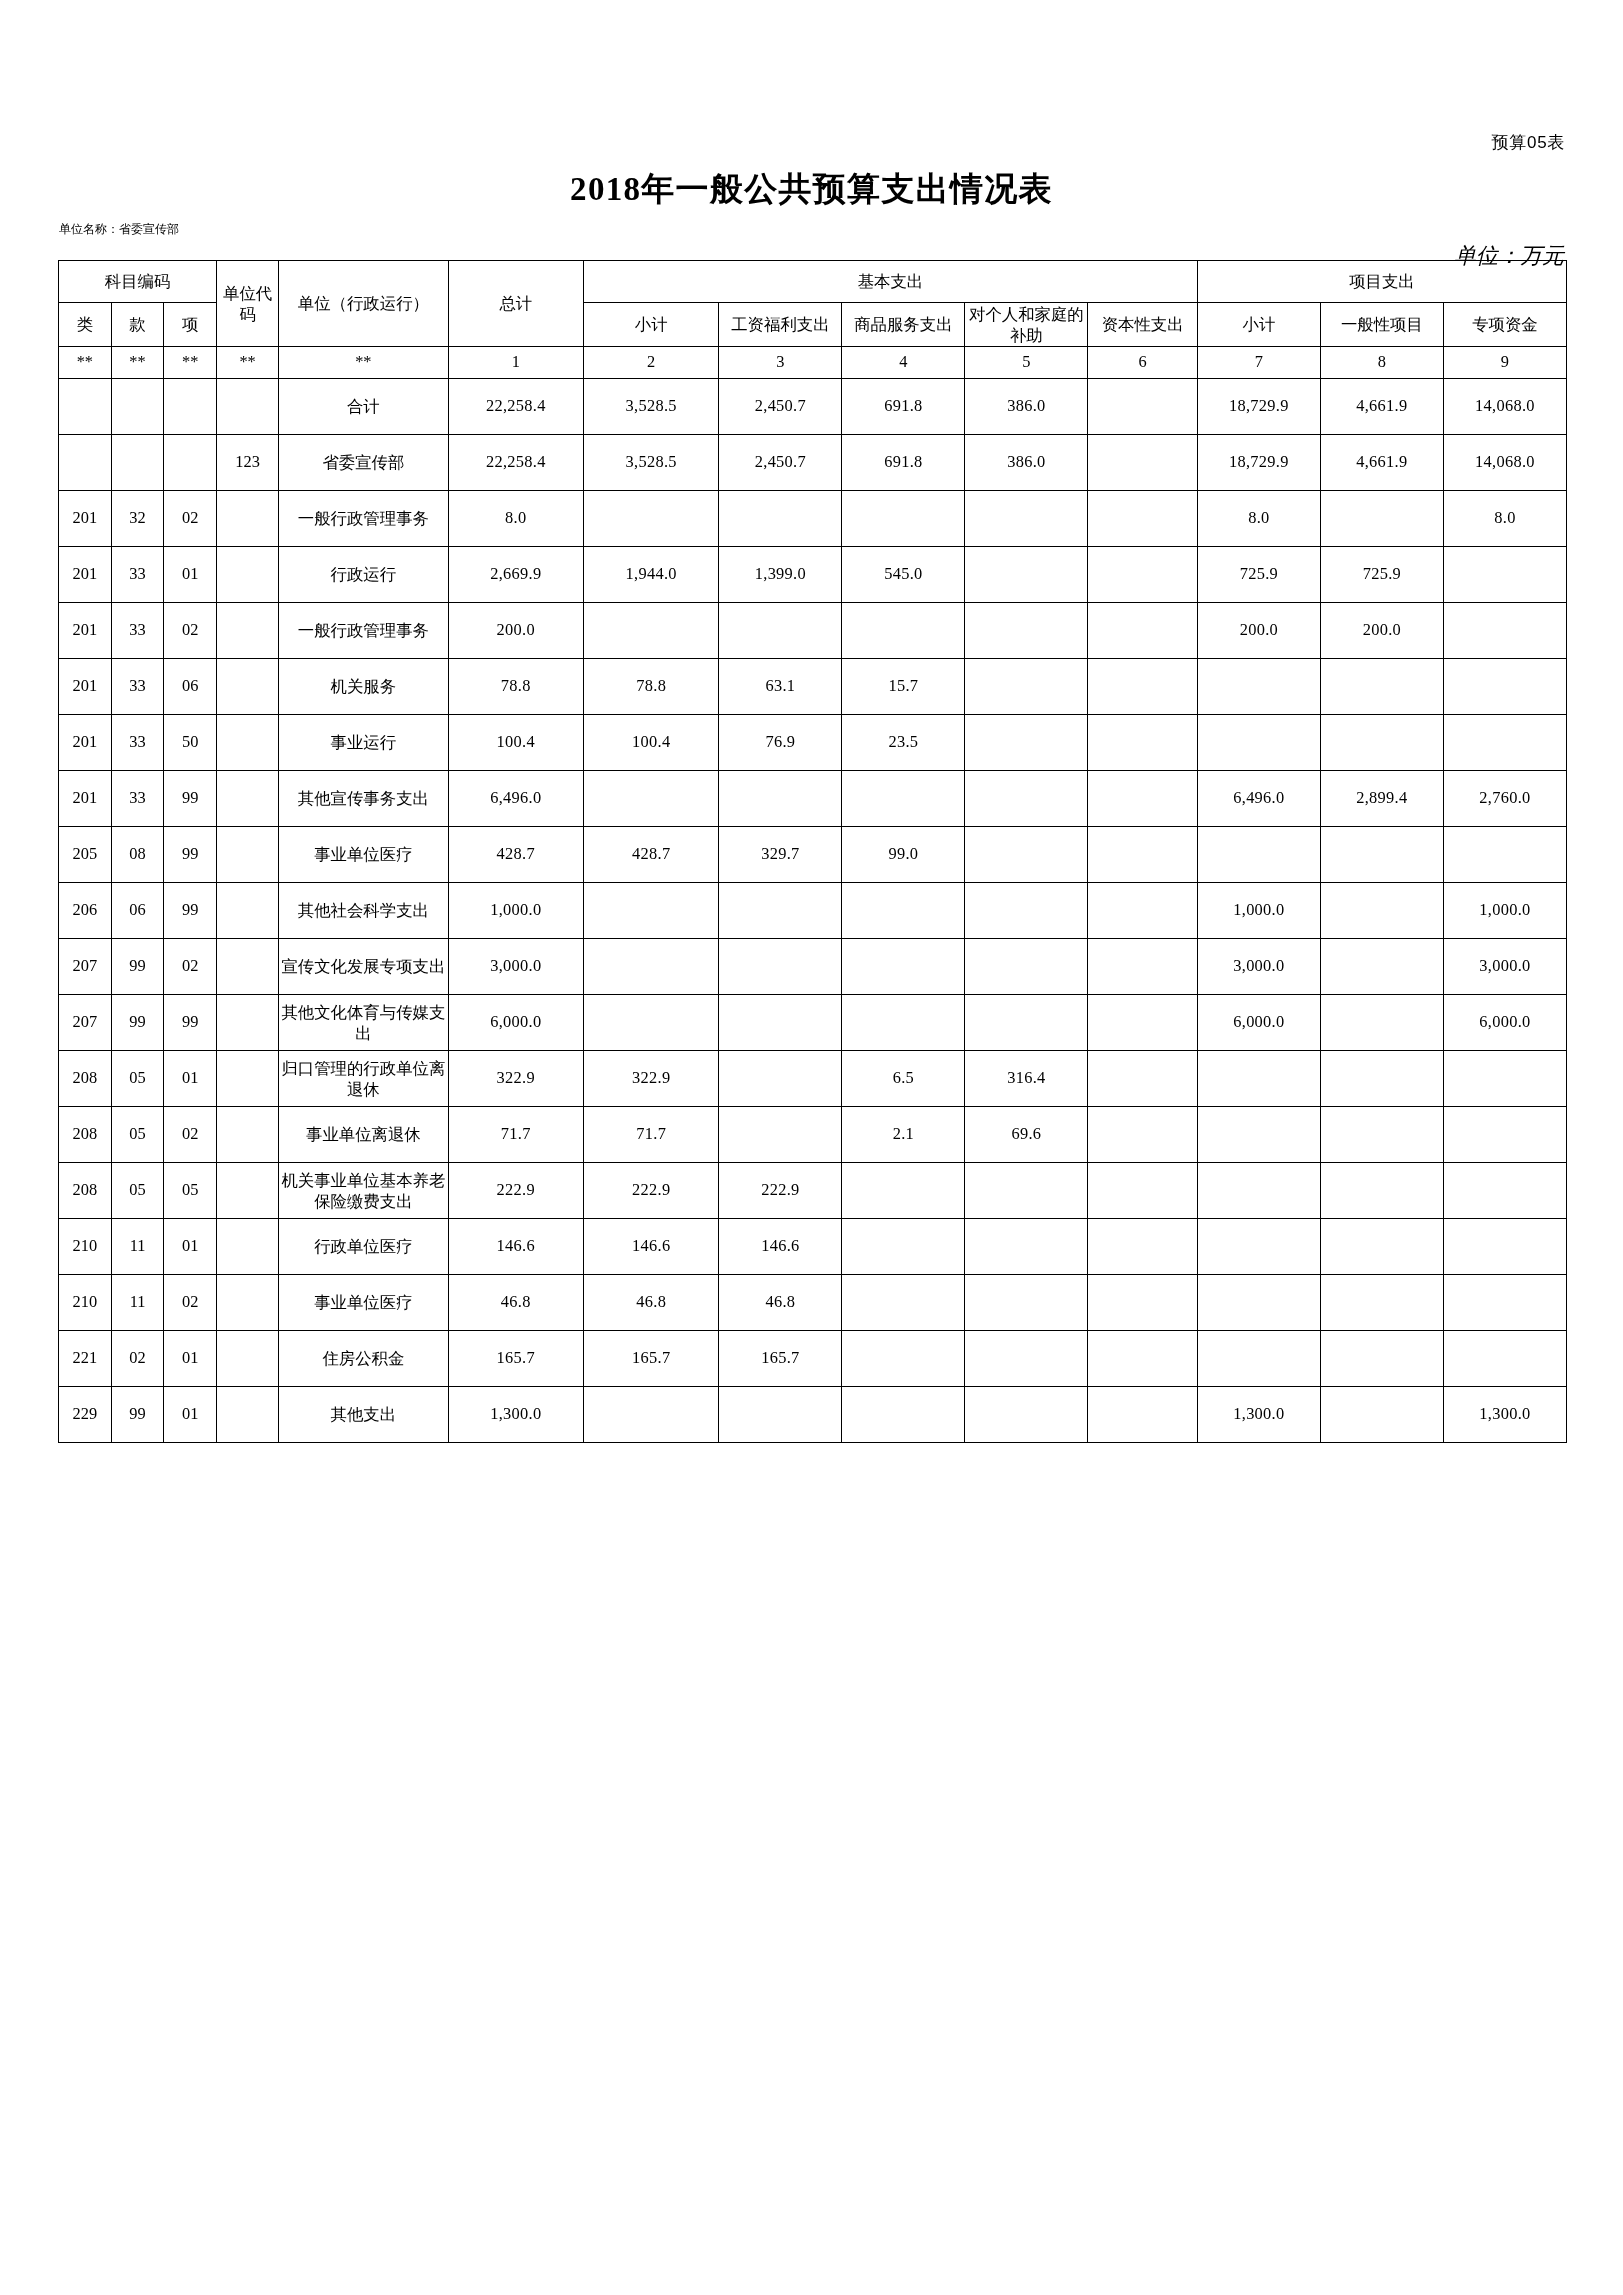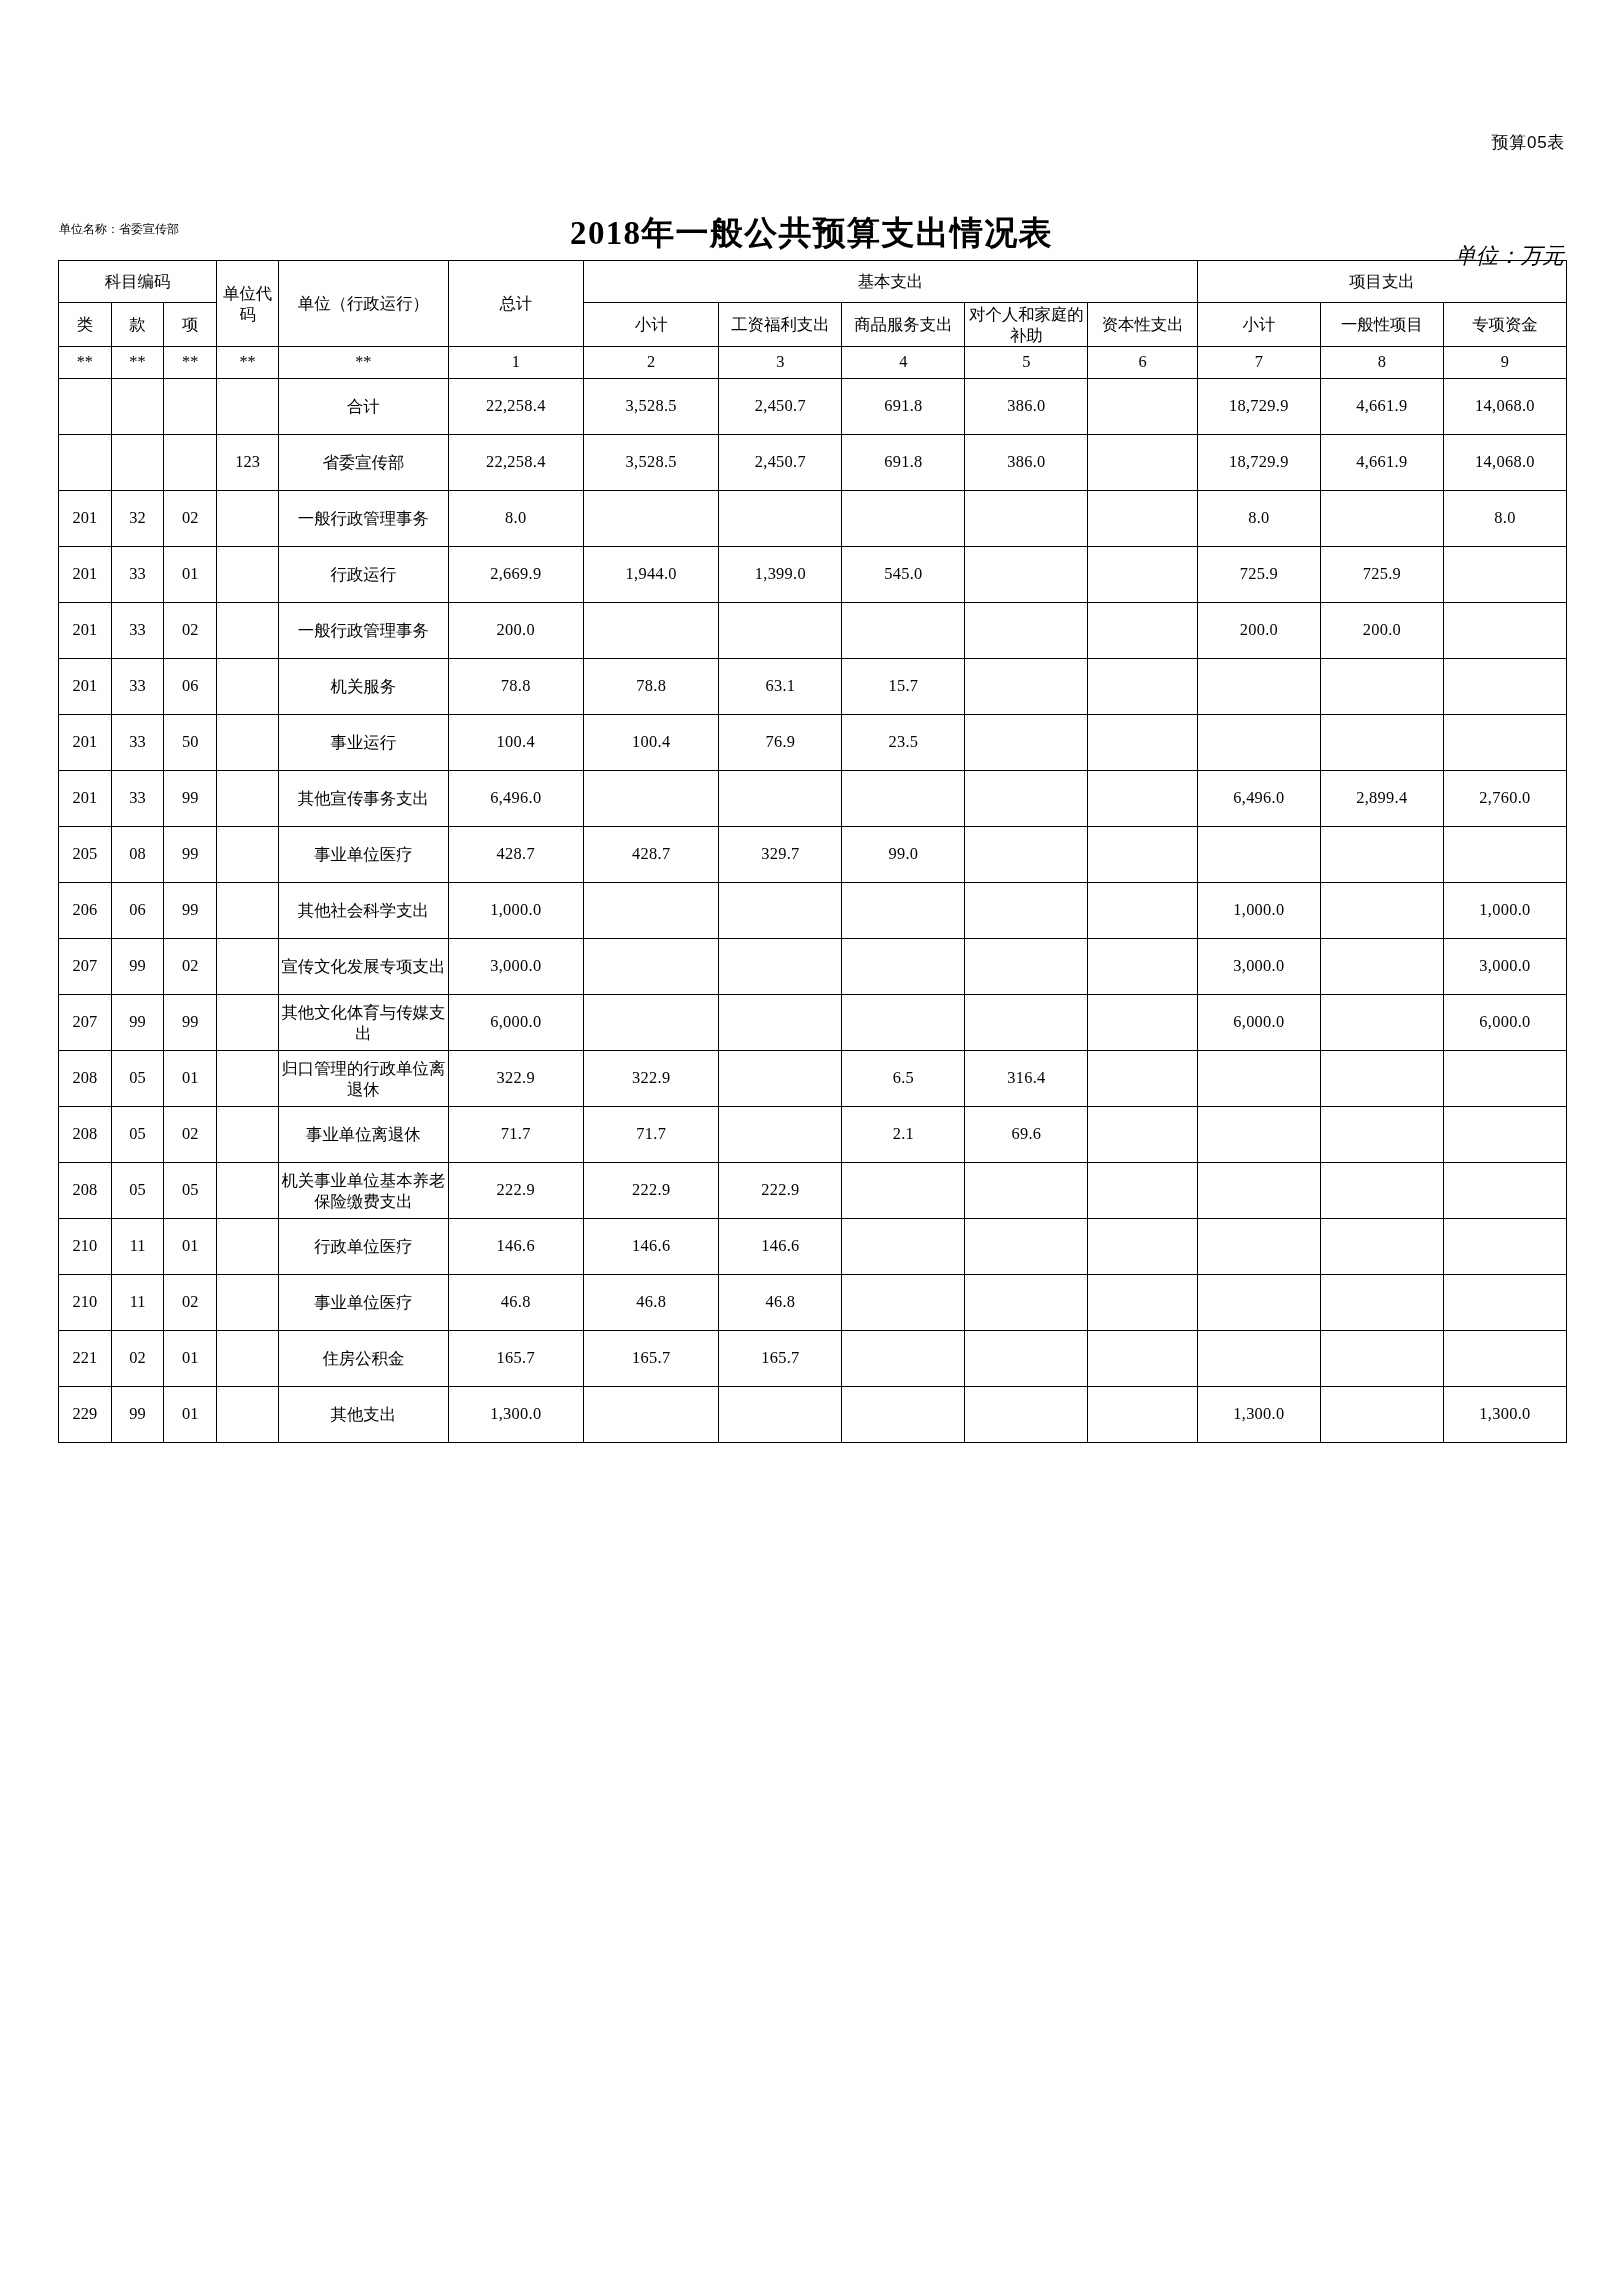--- a/index.html
+++ b/index.html
@@ -32,21 +32,20 @@
   }
   .doc-title {
     position: absolute;
     left: 0; right: 0;
     top: 167px;
     text-align: center;
     font-size: 33px;
     font-weight: bold;
     letter-spacing: 1.3px;
     font-family: "Liberation Serif", serif;
-    margin-top: 44px;
   }
   .unit-name {
     position: absolute;
     left: 59px;
     top: 221px;
     font-size: 12px;
     font-family: "Liberation Sans", sans-serif;
   }
   .unit-measure {
     position: absolute;

